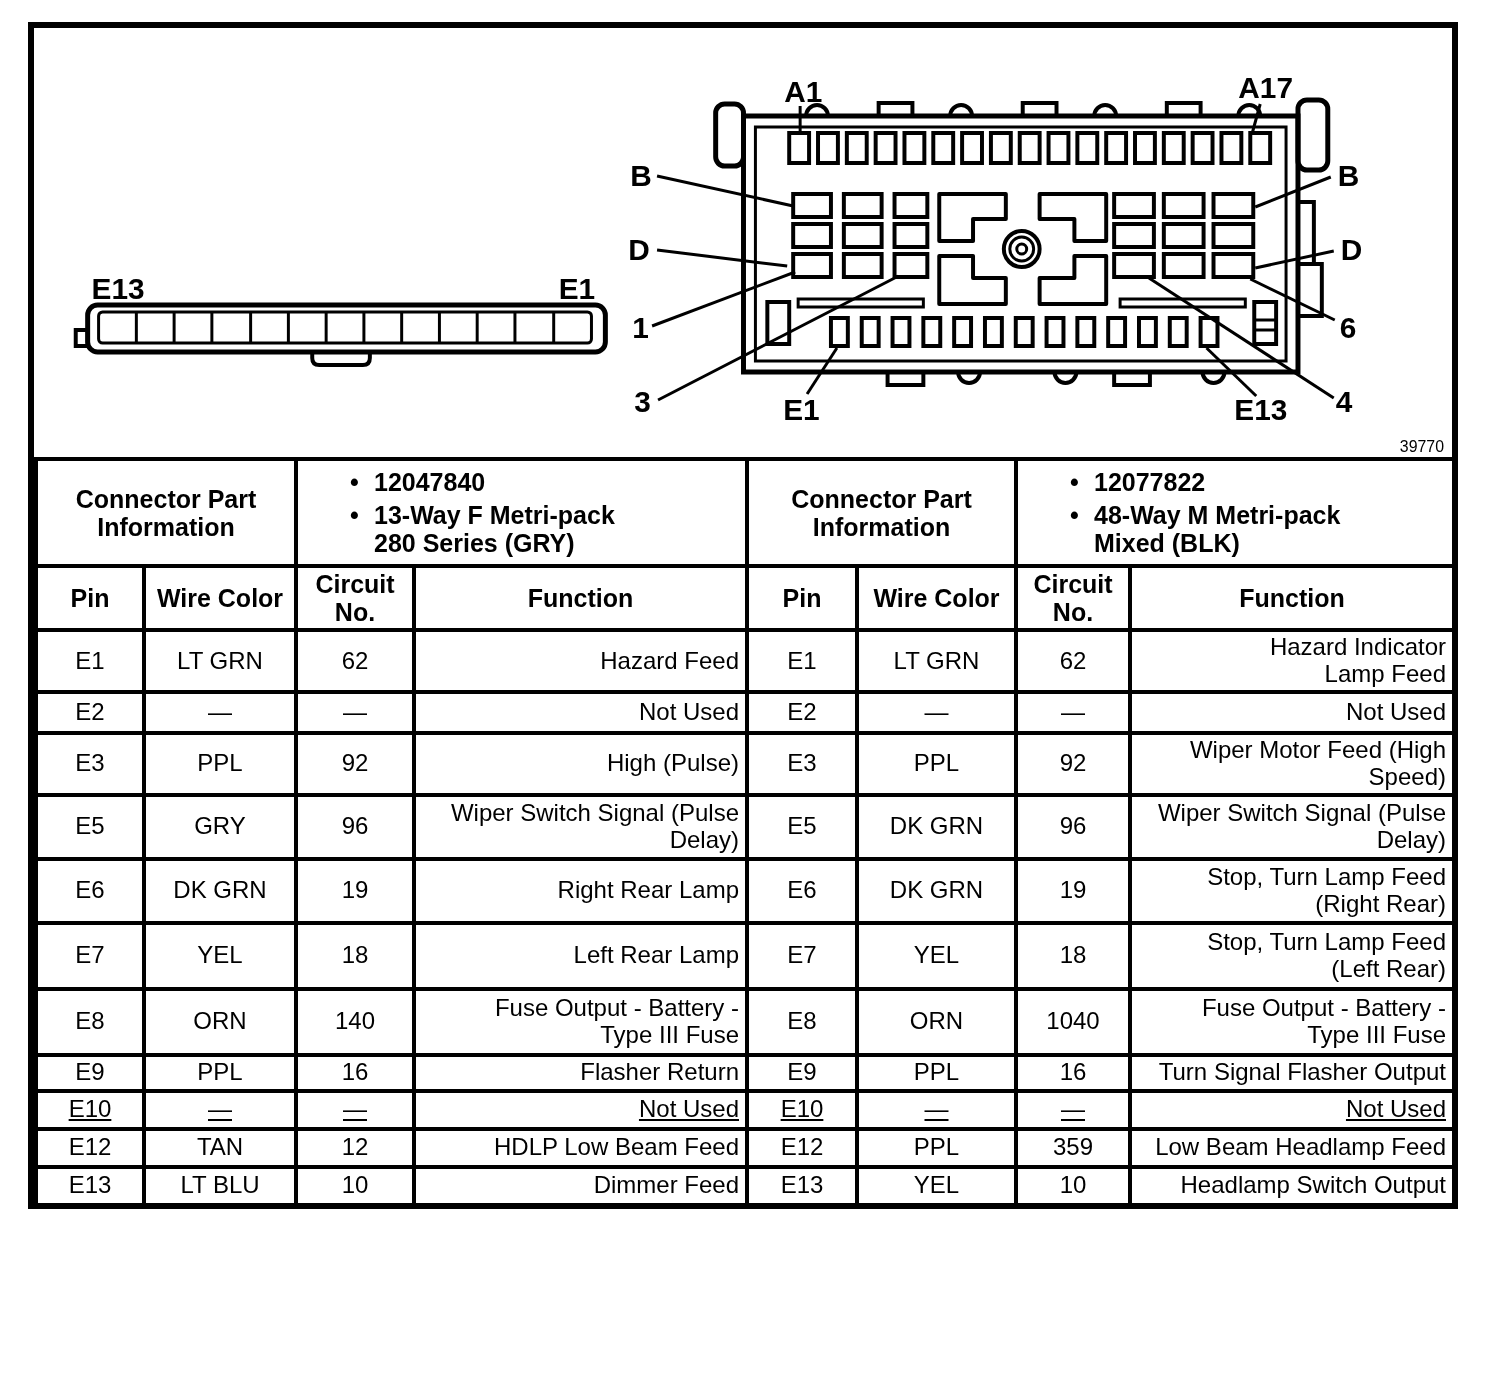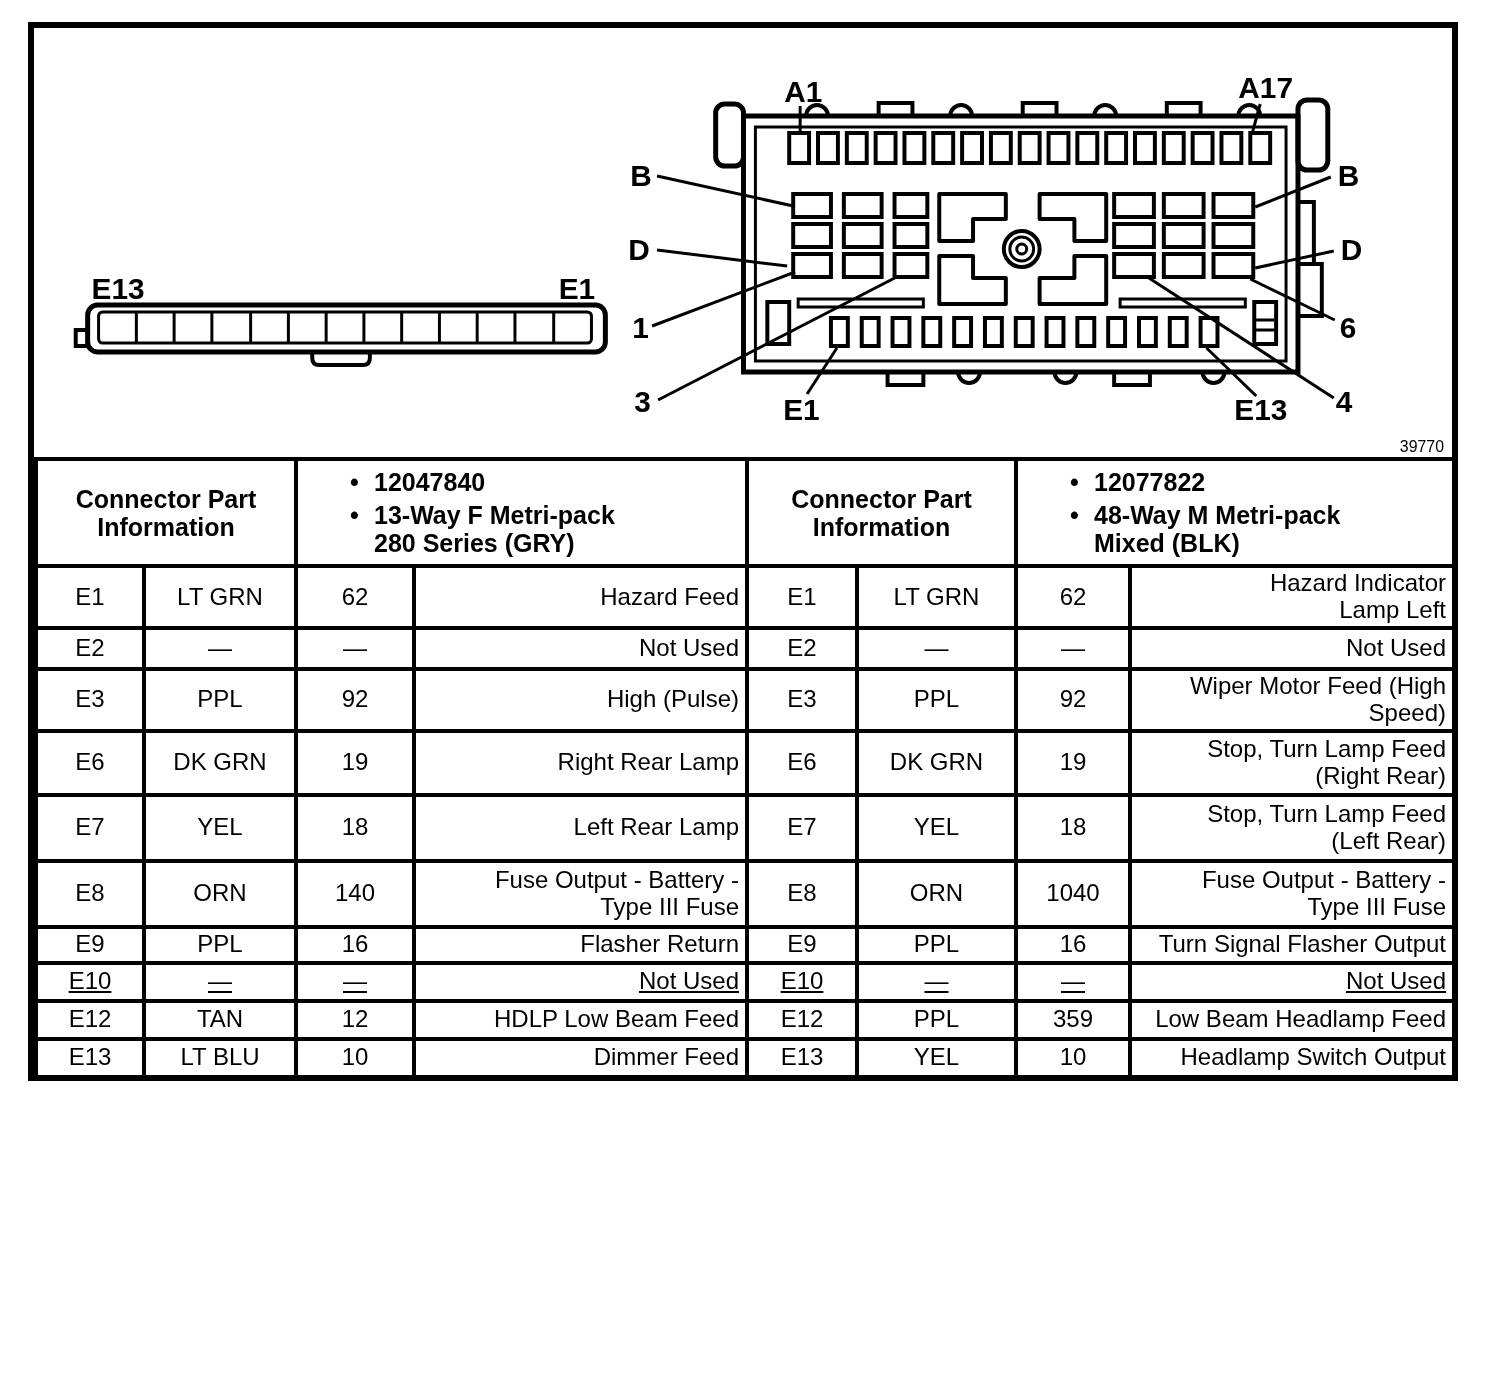--- a/index.html
+++ b/index.html
@@ -254,31 +254,43 @@
                   <span class="t">12077822</span>
                 </div>
                 <div class="bullet-row">
                   <span class="b">•</span>
                   <span class="t">48-Way M Metri-pack
 Mixed (BLK)</span>
                 </div>
               </div>
           </td>
         </tr>
+        <tr style="height:58px">
+          <td class="colhead no-l">Pin</td>
+          <td class="colhead">Wire Color</td>
+          <td class="colhead">Circuit
+No.</td>
+          <td class="colhead">Function</td>
+          <td class="colhead">Pin</td>
+          <td class="colhead">Wire Color</td>
+          <td class="colhead">Circuit
+No.</td>
+          <td class="colhead no-r">Function</td>
+        </tr>
 
       <tr style="height: 62px;">
             <td class="center no-l">E1</td>
             <td class="center">LT GRN</td>
             <td class="center">62</td>
             <td class="func">Hazard Feed</td>
             <td class="center">E1</td>
             <td class="center">LT GRN</td>
             <td class="center">62</td>
             <td class="func no-r">Hazard Indicator
-Lamp Left</td>
+Lamp Feed</td>
           </tr>
           <tr style="height: 41px; margin-top: 28px;">
             <td class="center no-l">E2</td>
             <td class="center">—</td>
             <td class="center">—</td>
             <td class="func">Not Used</td>
             <td class="center">E2</td>
             <td class="center">—</td>
             <td class="center">—</td>
             <td class="func no-r">Not Used</td>
@@ -286,20 +298,32 @@
           <tr style="height: 61px;">
             <td class="center no-l">E3</td>
             <td class="center">PPL</td>
             <td class="center">92</td>
             <td class="func">High (Pulse)</td>
             <td class="center">E3</td>
             <td class="center">PPL</td>
             <td class="center">92</td>
             <td class="func no-r">Wiper Motor Feed (High
 Speed)</td>
+          </tr>
+          <tr style="height: 64px;">
+            <td class="center no-l">E5</td>
+            <td class="center">GRY</td>
+            <td class="center">96</td>
+            <td class="func">Wiper Switch Signal (Pulse
+Delay)</td>
+            <td class="center">E5</td>
+            <td class="center">DK GRN</td>
+            <td class="center">96</td>
+            <td class="func no-r">Wiper Switch Signal (Pulse
+Delay)</td>
           </tr>
           <tr style="height: 64px;">
             <td class="center no-l">E6</td>
             <td class="center">DK GRN</td>
             <td class="center">19</td>
             <td class="func">Right Rear Lamp</td>
             <td class="center">E6</td>
             <td class="center">DK GRN</td>
             <td class="center">19</td>
             <td class="func no-r">Stop, Turn Lamp Feed

